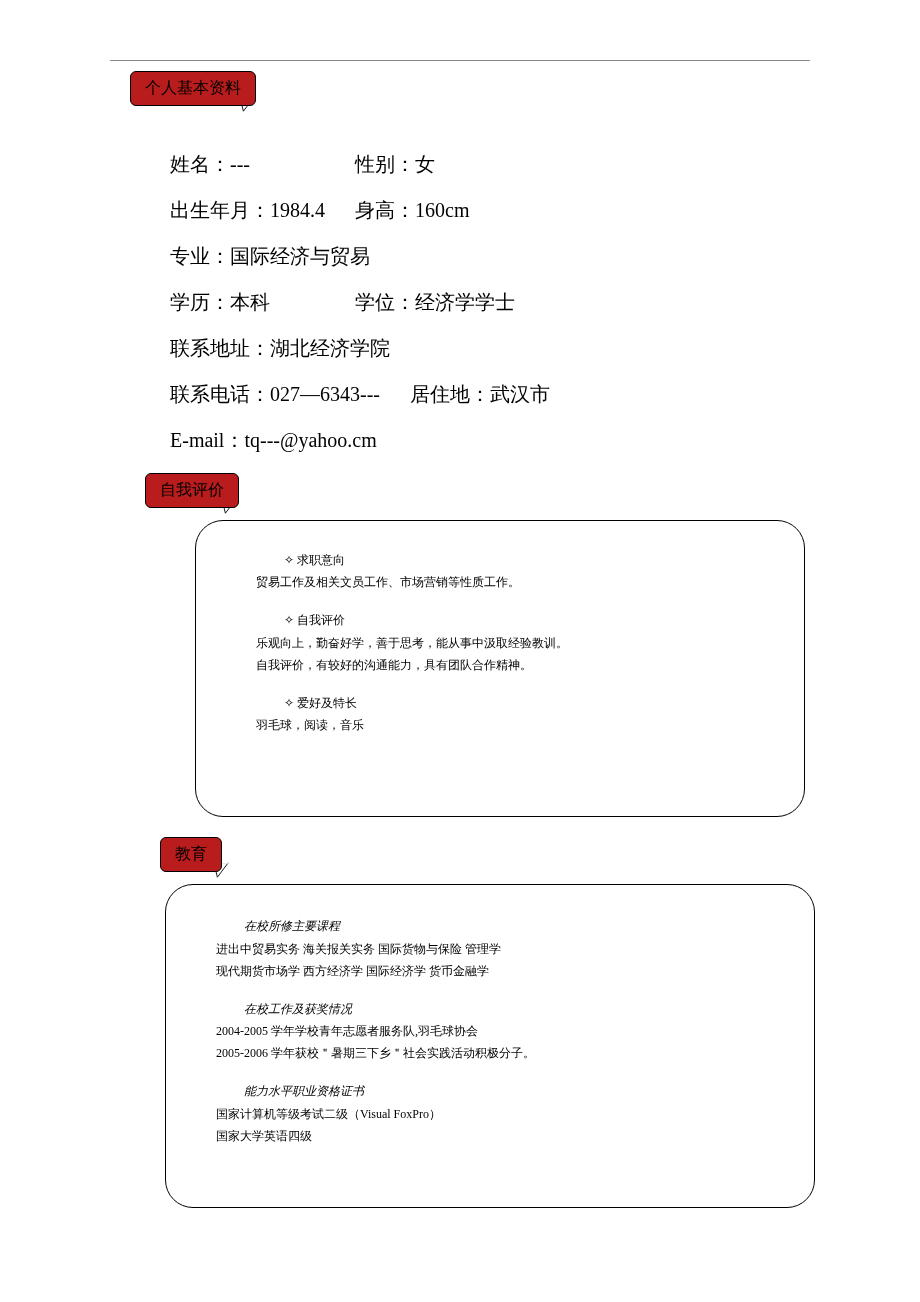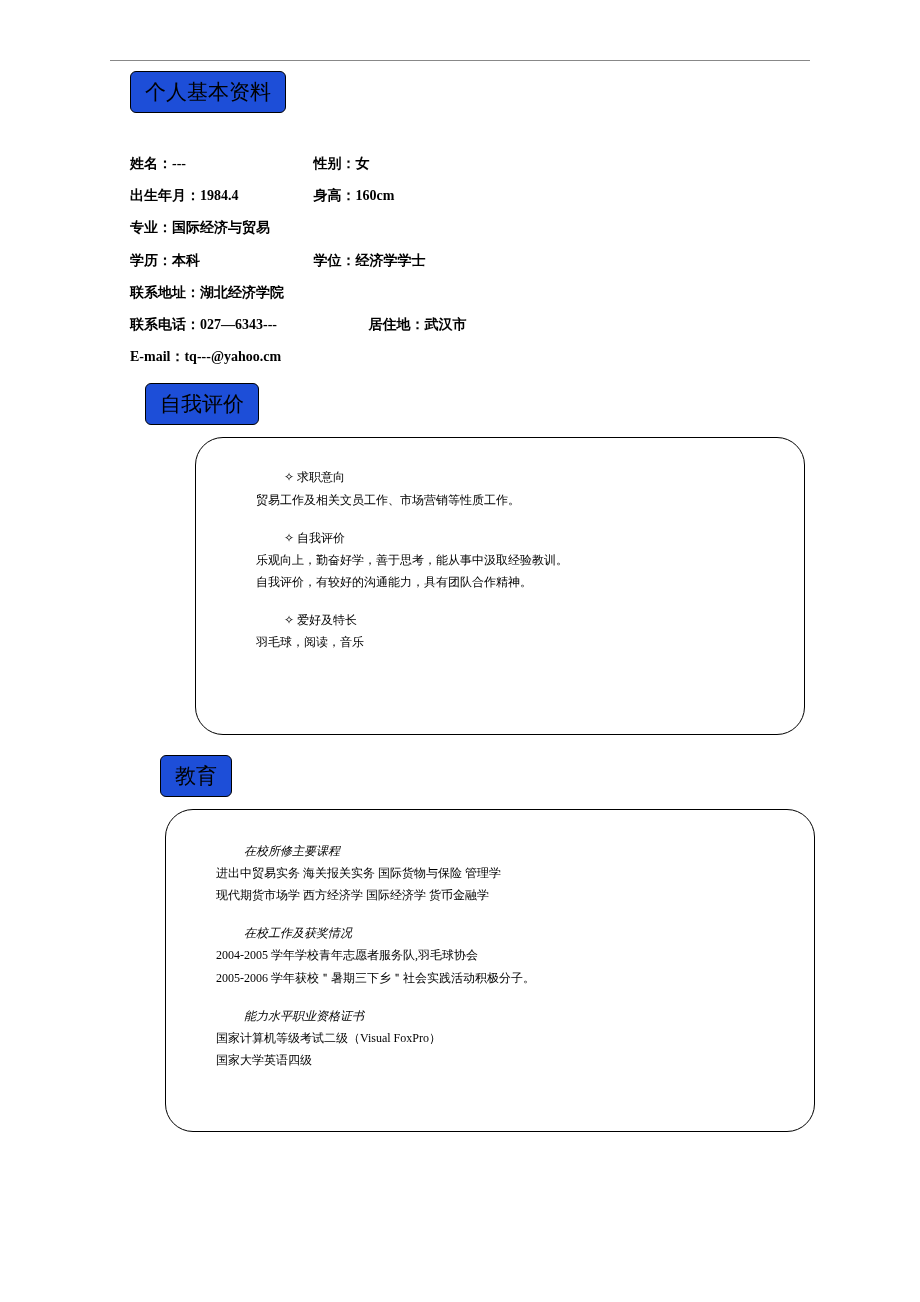--- a/index.html
+++ b/index.html
@@ -25,45 +25,44 @@
       letter-spacing: 28px;
       font-weight: 300;
       font-family: "SimHei", "黑体", sans-serif;
       margin-bottom: 10px;
     }
     .label-box {
       display: inline-block;
       border: 1px solid #000;
       border-radius: 6px;
       padding: 6px 14px;
-      font-size: 21px;
-      background: #1d4ed8;
+      font-size: 16px;
+      background: #b91c1c;
       position: relative;
       z-index: 2;
     }
     .label-wrap {
       position: relative;
       margin-left: 30px;
     }
     .tail {
       position: absolute;
       width: 18px;
       height: 18px;
       left: 108px;
       top: 24px;
       z-index: 1;
     }
     .tail svg { width: 100%; height: 100%; }
     .tail-small { left: 75px; top: 24px; }
     .tail-edu { left: 52px; top: 24px; }
     .info {
-      margin: 35px 0 10px 30px;
-      font-size: 14px;
+      margin: 35px 0 10px 70px;
+      font-size: 20px;
       line-height: 2.3;
-      font-weight: bold;
     }
     .info .row span { display: inline-block; }
     .info .g1 { width: 180px; }
     .bubble {
       border: 1px solid #000;
       border-radius: 28px;
       padding: 24px 30px 50px 40px;
       margin: 12px 0 20px 80px;
       font-size: 12px;
       line-height: 1.85;

